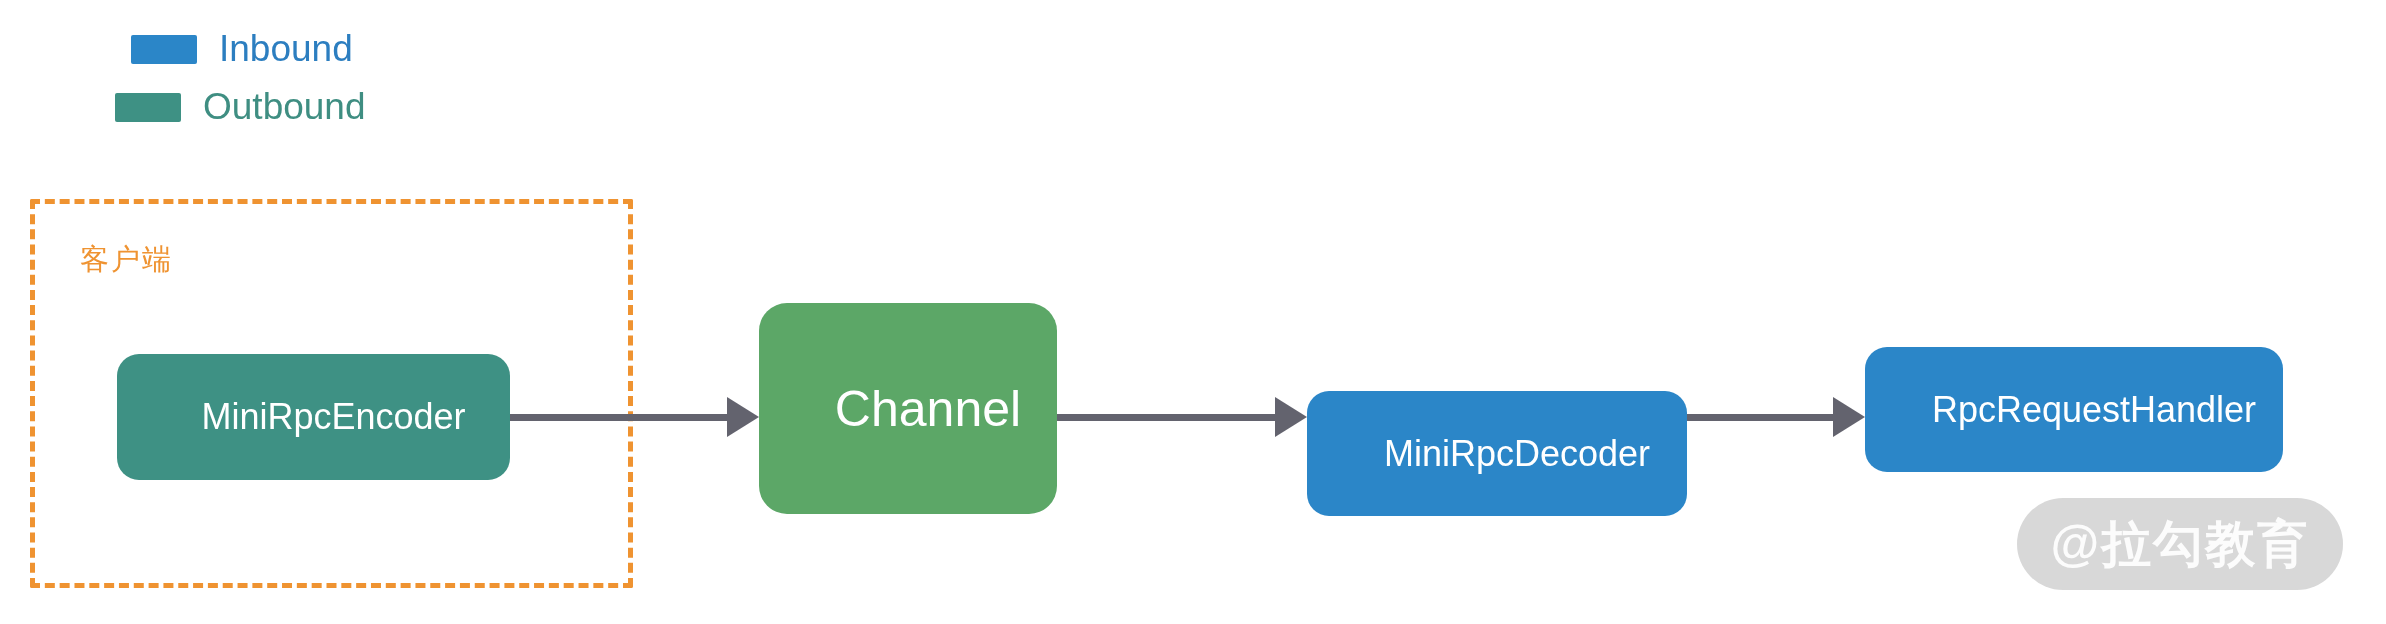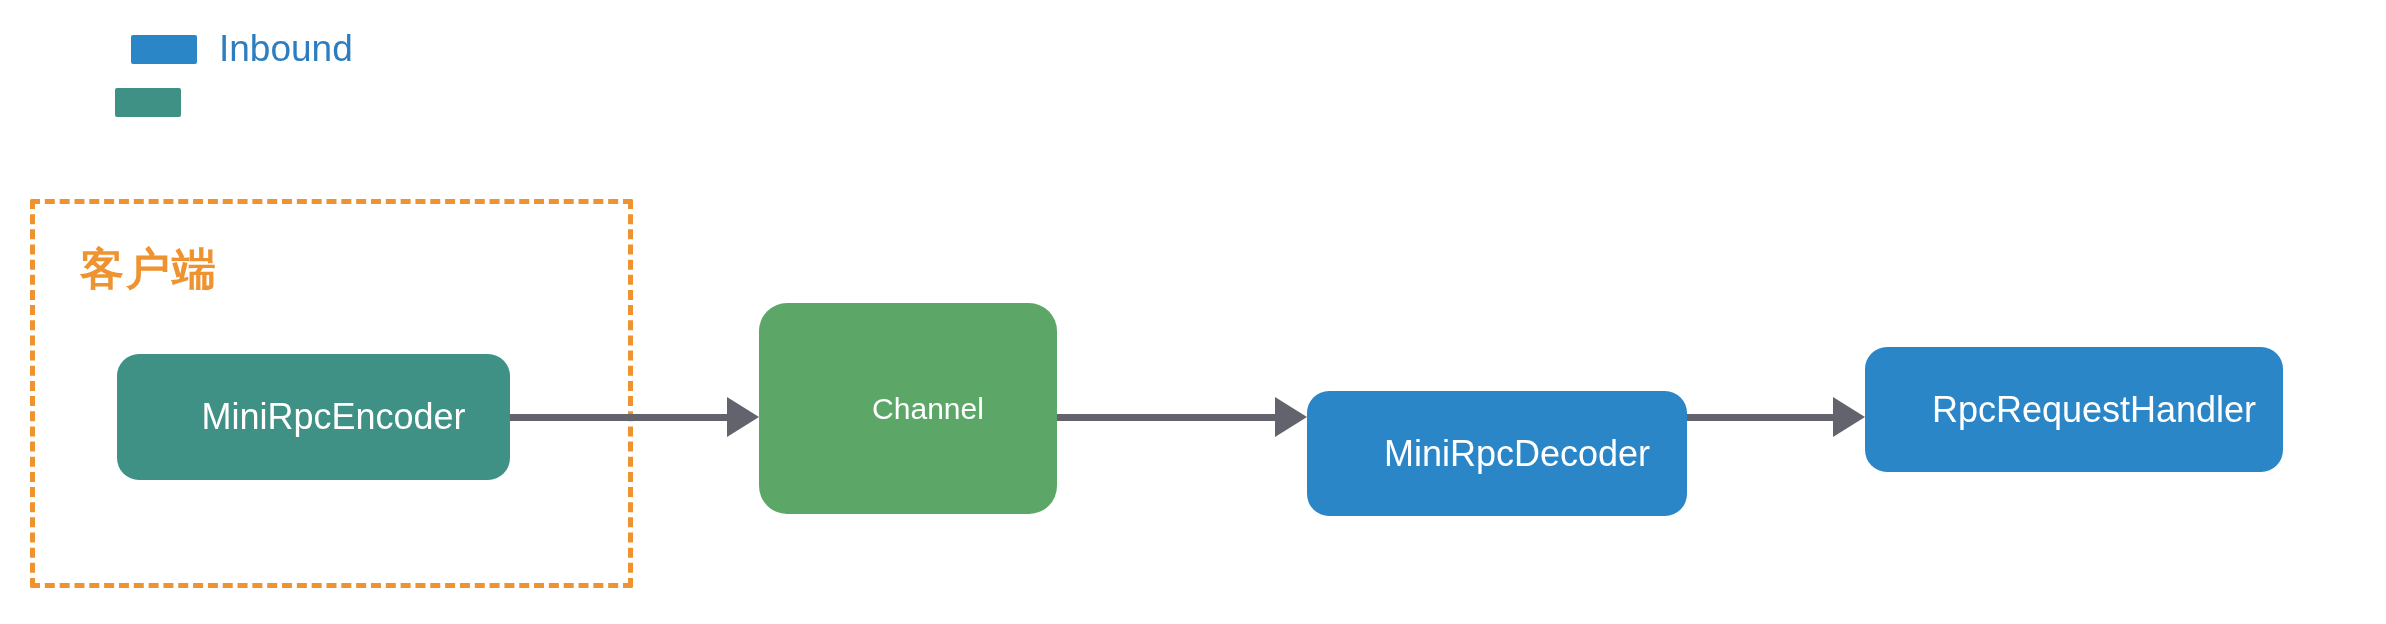--- a/index.html
+++ b/index.html
@@ -29,22 +29,22 @@
   .group {
     position: absolute;
     border: 5px dashed #EF9331;
     border-radius: 2px;
     background: transparent;
   }
   .group.client { left: 30px;   top: 199px; width: 603px;  height: 389px; }
   .group.server { left: 1173px; top: 199px; width: 1172px; height: 389px; }
   .group-label {
     position: absolute;
-    font-size: 44px;
-    font-weight: bold;
+    font-size: 29px;
+    font-weight: normal;
     color: #EF9331;
     letter-spacing: 2px;
     white-space: nowrap;
   }
   .group.client .group-label { left: 45px; top: 36px; }
   .group.server .group-label { right: 55px; top: 30px; }
 
   
   .node {
     position: absolute;
@@ -53,21 +53,21 @@
     justify-content: center;
     color: #ffffff;
     font-size: 36px;
     font-weight: 500;
     border-radius: 22px;
     white-space: nowrap;
     padding-left: 40px;
   }
   .node.encoder { left: 117px;  top: 354px; width: 393px; height: 126px; background: #3E9184; }
   .node.channel { left: 759px;  top: 303px; width: 298px; height: 211px; background: #5CA767;
-                  border-radius: 28px; font-size: 30px; font-weight: 500; }
+                  border-radius: 28px; font-size: 50px; font-weight: 500; }
   .node.decoder { left: 1307px; top: 345px; width: 380px; height: 125px; background: #2B86C8; margin-top: 46px; }
   .node.handler { left: 1865px; top: 347px; width: 418px; height: 125px; background: #2B86C8; text-align: right; }
 
   
   .arrow-line {
     position: absolute;
     height: 7px;
     background: #63636E;
     top: 414px;
   }
@@ -109,20 +109,21 @@
 <body>
 
 <div class="canvas">
 
   <div class="legend-row inbound">
     <div class="legend-swatch inbound"></div>
     <div class="legend-label inbound">Inbound</div>
   </div>
   <div class="legend-row outbound">
     <div class="legend-swatch outbound"></div>
+    <div class="legend-label outbound">Outbound</div>
   </div>
 
   <div class="group client">
     <div class="group-label">客户端</div>
   </div>
 
 
   <div class="node encoder">
     <span>MiniRpcEncoder</span>
   </div>
@@ -138,14 +139,17 @@
 
   <div class="arrow-line a1-line"></div>
   <div class="arrow-head a1-head"></div>
 
   <div class="arrow-line a2-line"></div>
   <div class="arrow-head a2-head"></div>
 
   <div class="arrow-line a3-line"></div>
   <div class="arrow-head a3-head"></div>
 
+  <div class="watermark">
+    <span class="watermark-text">@拉勾教育</span>
+  </div>
 
 </div>
 
 </body></html>

